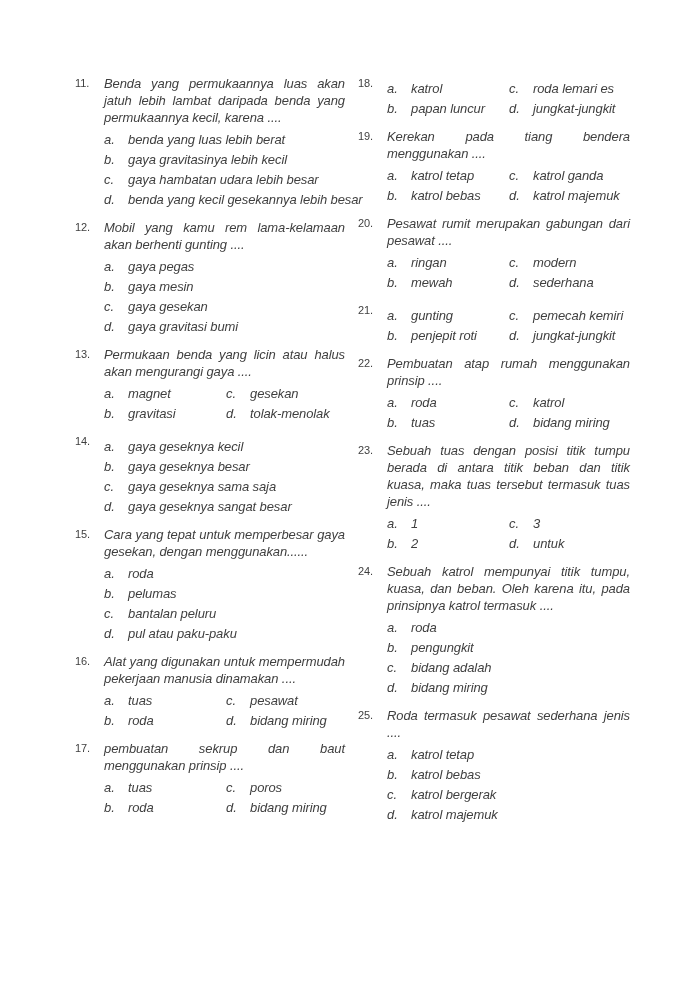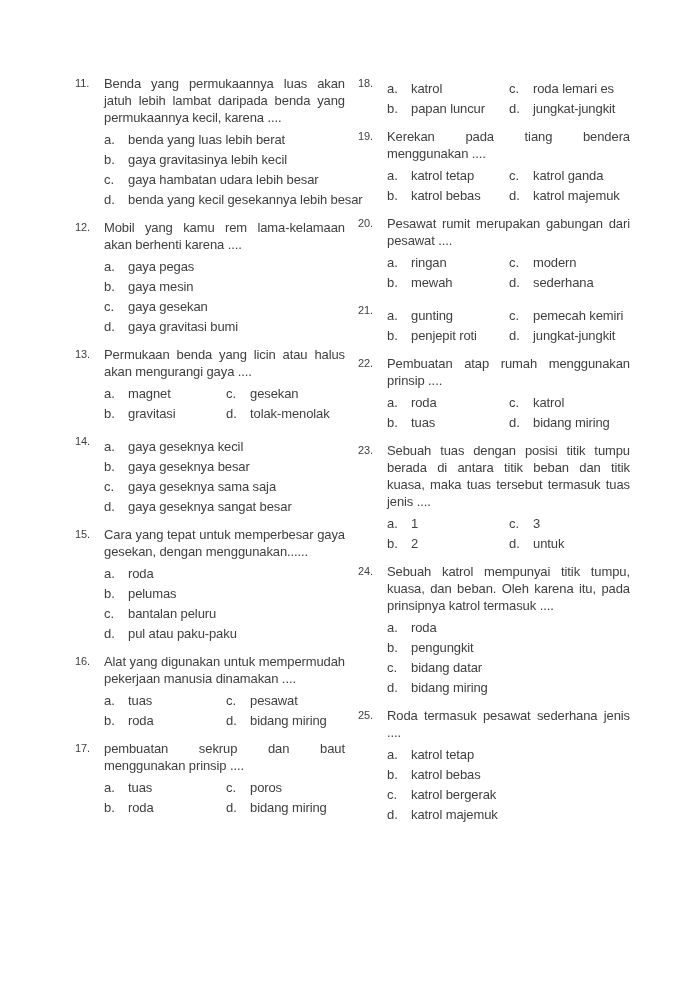--- a/index.html
+++ b/index.html
@@ -29,21 +29,21 @@
   .column[data-col="0"] { width: 270px; }
   .column[data-col="1"] { width: 272px; }
   .question { display: flex; align-items: flex-start; }
   .q-num {
     flex: none;
     width: 29px;
     font-size: 11px;
     line-height: 17px;
     letter-spacing: -0.1px;
   }
-  .q-body { flex: 1; min-width: 0; }
+  .q-body { flex: 1; min-width: 0; font-style: italic; }
   .q-text {
     font-size: 13px;
     line-height: 17px;
     text-align: justify;
     letter-spacing: -0.1px;
   }
   .q-options { margin-top: 4px; }
   .option {
     display: flex;
     font-size: 13px;
@@ -90,21 +90,21 @@
     <span class="opt-letter">d.</span>
     <span class="opt-text">benda yang kecil gesekannya lebih besar</span>
   </div>
 </div>
     </div>
   </div>
 
   <div class="question">
     <div class="q-num">12.</div>
     <div class="q-body">
-      <div class="q-text">Mobil yang kamu rem lama-kelamaan akan berhenti karena ....</div>
+      <div class="q-text">Mobil yang kamu rem lama-kelamaan akan berhenti gunting ....</div>
       <div class="q-options">
   <div class="option">
     <span class="opt-letter">a.</span>
     <span class="opt-text">gaya pegas</span>
   </div>
 
   <div class="option">
     <span class="opt-letter">b.</span>
     <span class="opt-text">gaya mesin</span>
   </div>
@@ -438,21 +438,21 @@
     <span class="opt-text">roda</span>
   </div>
 
   <div class="option">
     <span class="opt-letter">b.</span>
     <span class="opt-text">pengungkit</span>
   </div>
 
   <div class="option">
     <span class="opt-letter">c.</span>
-    <span class="opt-text">bidang datar</span>
+    <span class="opt-text">bidang adalah</span>
   </div>
 
   <div class="option">
     <span class="opt-letter">d.</span>
     <span class="opt-text">bidang miring</span>
   </div>
 </div>
     </div>
   </div>
 

